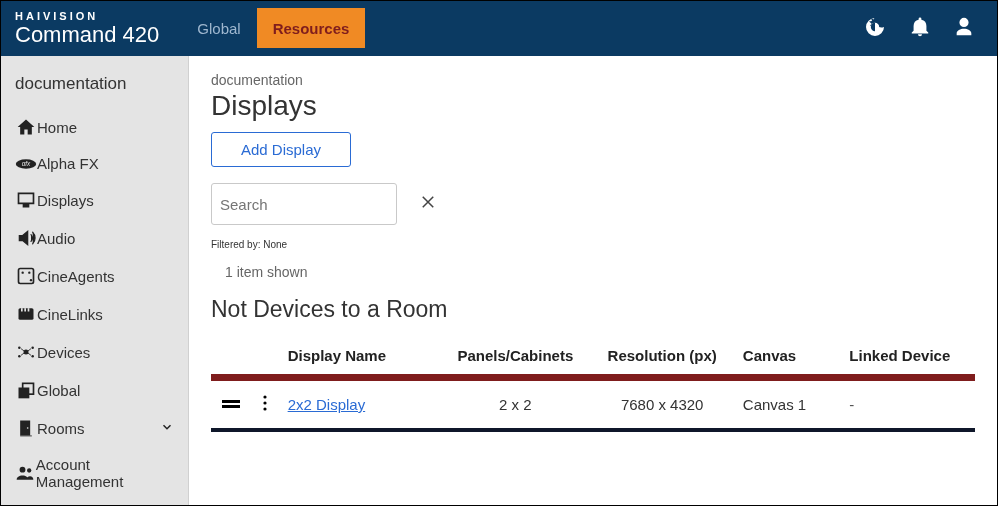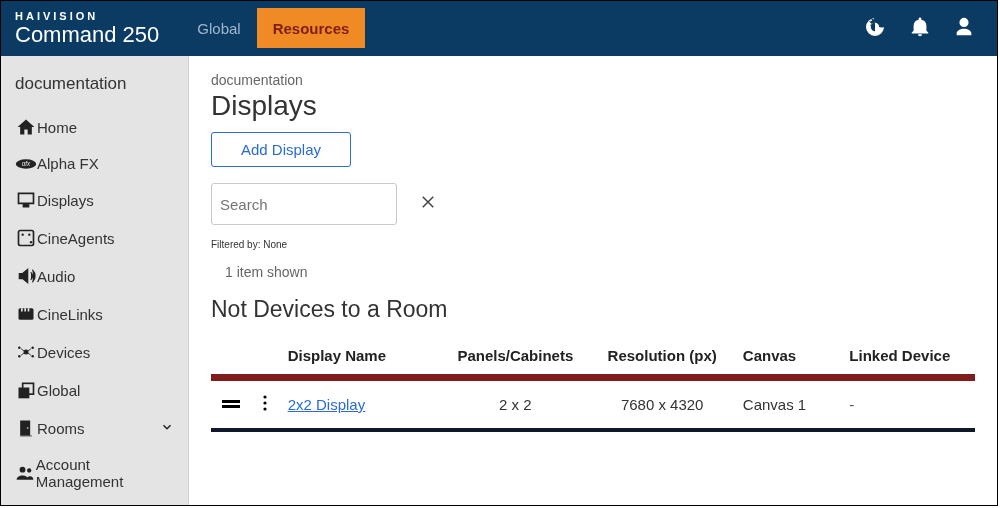--- a/index.html
+++ b/index.html
@@ -53,21 +53,21 @@
   .col-canvas { width:110px; }
   .col-linked { width:140px; }
 </style>
 </head>
 <body>
 <div class="frame">
 
 <div class="topbar">
   <div class="brand">
     <div class="brand-top">HAIVISION</div>
-    <div class="brand-bottom">Command 250</div>
+    <div class="brand-bottom">Command 420</div>
   </div>
   <div class="navlinks">
     <div class="navlink">Global</div>
     <div class="navlink active">Resources</div>
   </div>
   <div class="topicons">
     <span>
       <svg width="24" height="24" viewBox="0 0 24 24">
             <path d="M12 3a9 9 0 1 0 9 9 7 7 0 0 1-9-9z"></path>
             <path d="M12 2l1.5 2.6L16 3l-1 3 3 .5-2.5 2L17 11l-3-.8L12 13l-2-2.8L7 11l1.5-2.5L6 6.5 9 6 8 3l2.5 1.6z" fill="#0b3a62"></path>
@@ -114,35 +114,35 @@
       <span class="icon">
             <svg width="20" height="20" viewBox="0 0 24 24">
               <path d="M3 4h18v12H3zM9 20h6v-2H9zM11 16h2v2h-2z" fill="none" stroke="#222" stroke-width="2"></path>
             </svg>
           </span>
       <span>Displays</span>
     </div>
     <div class="sb-item">
       <span class="icon">
             <svg width="20" height="20" viewBox="0 0 24 24">
+              <path d="M4 9v6h4l6 5V4L8 9zM18 8a6 6 0 0 1 0 8M20 5a10 10 0 0 1 0 14" fill="#222" stroke="#222" stroke-width="1.5" stroke-linecap="round"></path>
+            </svg>
+          </span>
+      <span>Audio</span>
+    </div>
+    <div class="sb-item">
+      <span class="icon">
+            <svg width="20" height="20" viewBox="0 0 24 24">
               <rect x="3" y="3" width="18" height="18" rx="2" fill="none" stroke="#222" stroke-width="2"></rect>
               <circle cx="8" cy="8" r="1.4"></circle>
               <circle cx="16" cy="8" r="1.4"></circle>
               <circle cx="18" cy="17" r="1.4"></circle>
             </svg>
           </span>
       <span>CineAgents</span>
-    </div>
-    <div class="sb-item">
-      <span class="icon">
-            <svg width="20" height="20" viewBox="0 0 24 24">
-              <path d="M4 9v6h4l6 5V4L8 9zM18 8a6 6 0 0 1 0 8M20 5a10 10 0 0 1 0 14" fill="#222" stroke="#222" stroke-width="1.5" stroke-linecap="round"></path>
-            </svg>
-          </span>
-      <span>Audio</span>
     </div>
     <div class="sb-item">
       <span class="icon">
             <svg width="20" height="20" viewBox="0 0 24 24">
               <rect x="3" y="5" width="18" height="14" rx="2"></rect>
               <rect x="6" y="5" width="2" height="4" fill="#e4e4e4"></rect>
               <rect x="10" y="5" width="2" height="4" fill="#e4e4e4"></rect>
               <rect x="14" y="5" width="2" height="4" fill="#e4e4e4"></rect>
             </svg>
           </span>

